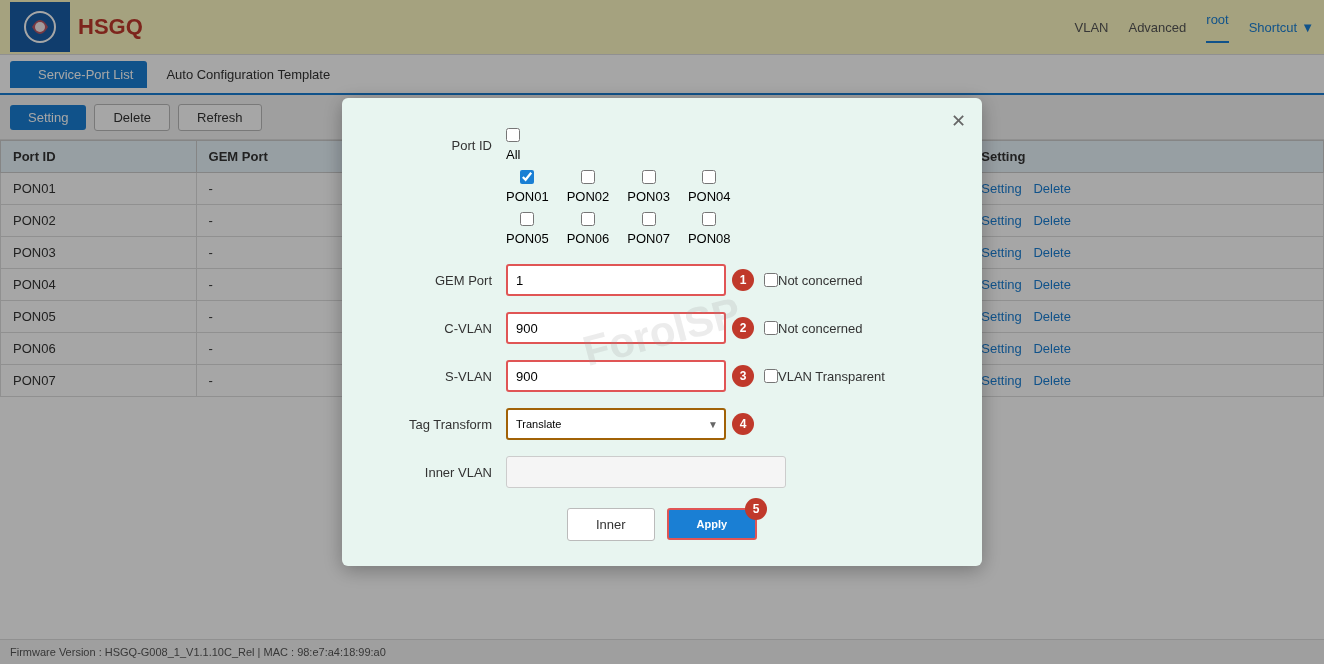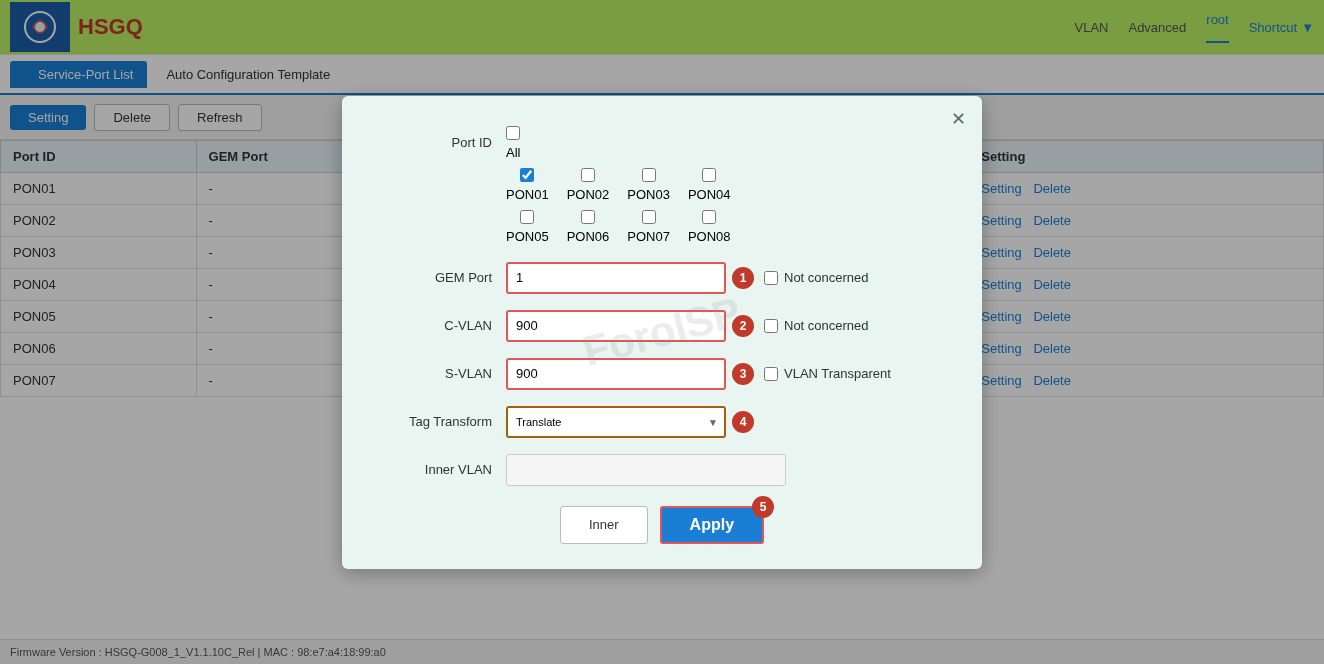--- a/index.html
+++ b/index.html
@@ -1,21 +1,21 @@
 <!DOCTYPE html>
 <html><head>
   <meta charset="utf-8">
   <style>
     * { box-sizing: border-box; margin: 0; padding: 0; }
     body { font-family: Arial, sans-serif; font-size: 13px; background: #f0f0f0; overflow: hidden; width: 1324px; height: 664px; }
 
     
     .top-nav {
       height: 55px;
-      background: #bef264;
+      background: #fef9c3;
       display: flex;
       align-items: center;
       border-bottom: 1px solid #ddd;
       padding: 0 10px;
     }
     .logo-area {
       display: flex;
       align-items: center;
       width: 200px;
     }
@@ -233,21 +233,20 @@
       right: 8px;
       top: 50%;
       transform: translateY(-50%);
       font-size: 10px;
       color: #666;
       pointer-events: none;
     }
     .checkbox-area {
       display: flex;
       align-items: center;
-      gap: 6px;
       margin-left: 10px;
     }
     .checkbox-area input[type=checkbox] {
       width: 14px;
       height: 14px;
     }
     .checkbox-area label {
       font-size: 13px;
       color: #333;
     }
@@ -334,21 +333,21 @@
       cursor: pointer;
       font-size: 13px;
       color: #333;
     }
     .btn-apply {
       background: #1a7fd4;
       border: 2px solid #e05555;
       padding: 8px 28px;
       border-radius: 3px;
       cursor: pointer;
-      font-size: 16px;
+      font-size: 11px;
       color: #fff;
       font-weight: bold;
     }
 
     .input-row-with-badge {
       display: flex;
       align-items: center;
     }
   </style>
 </head>

